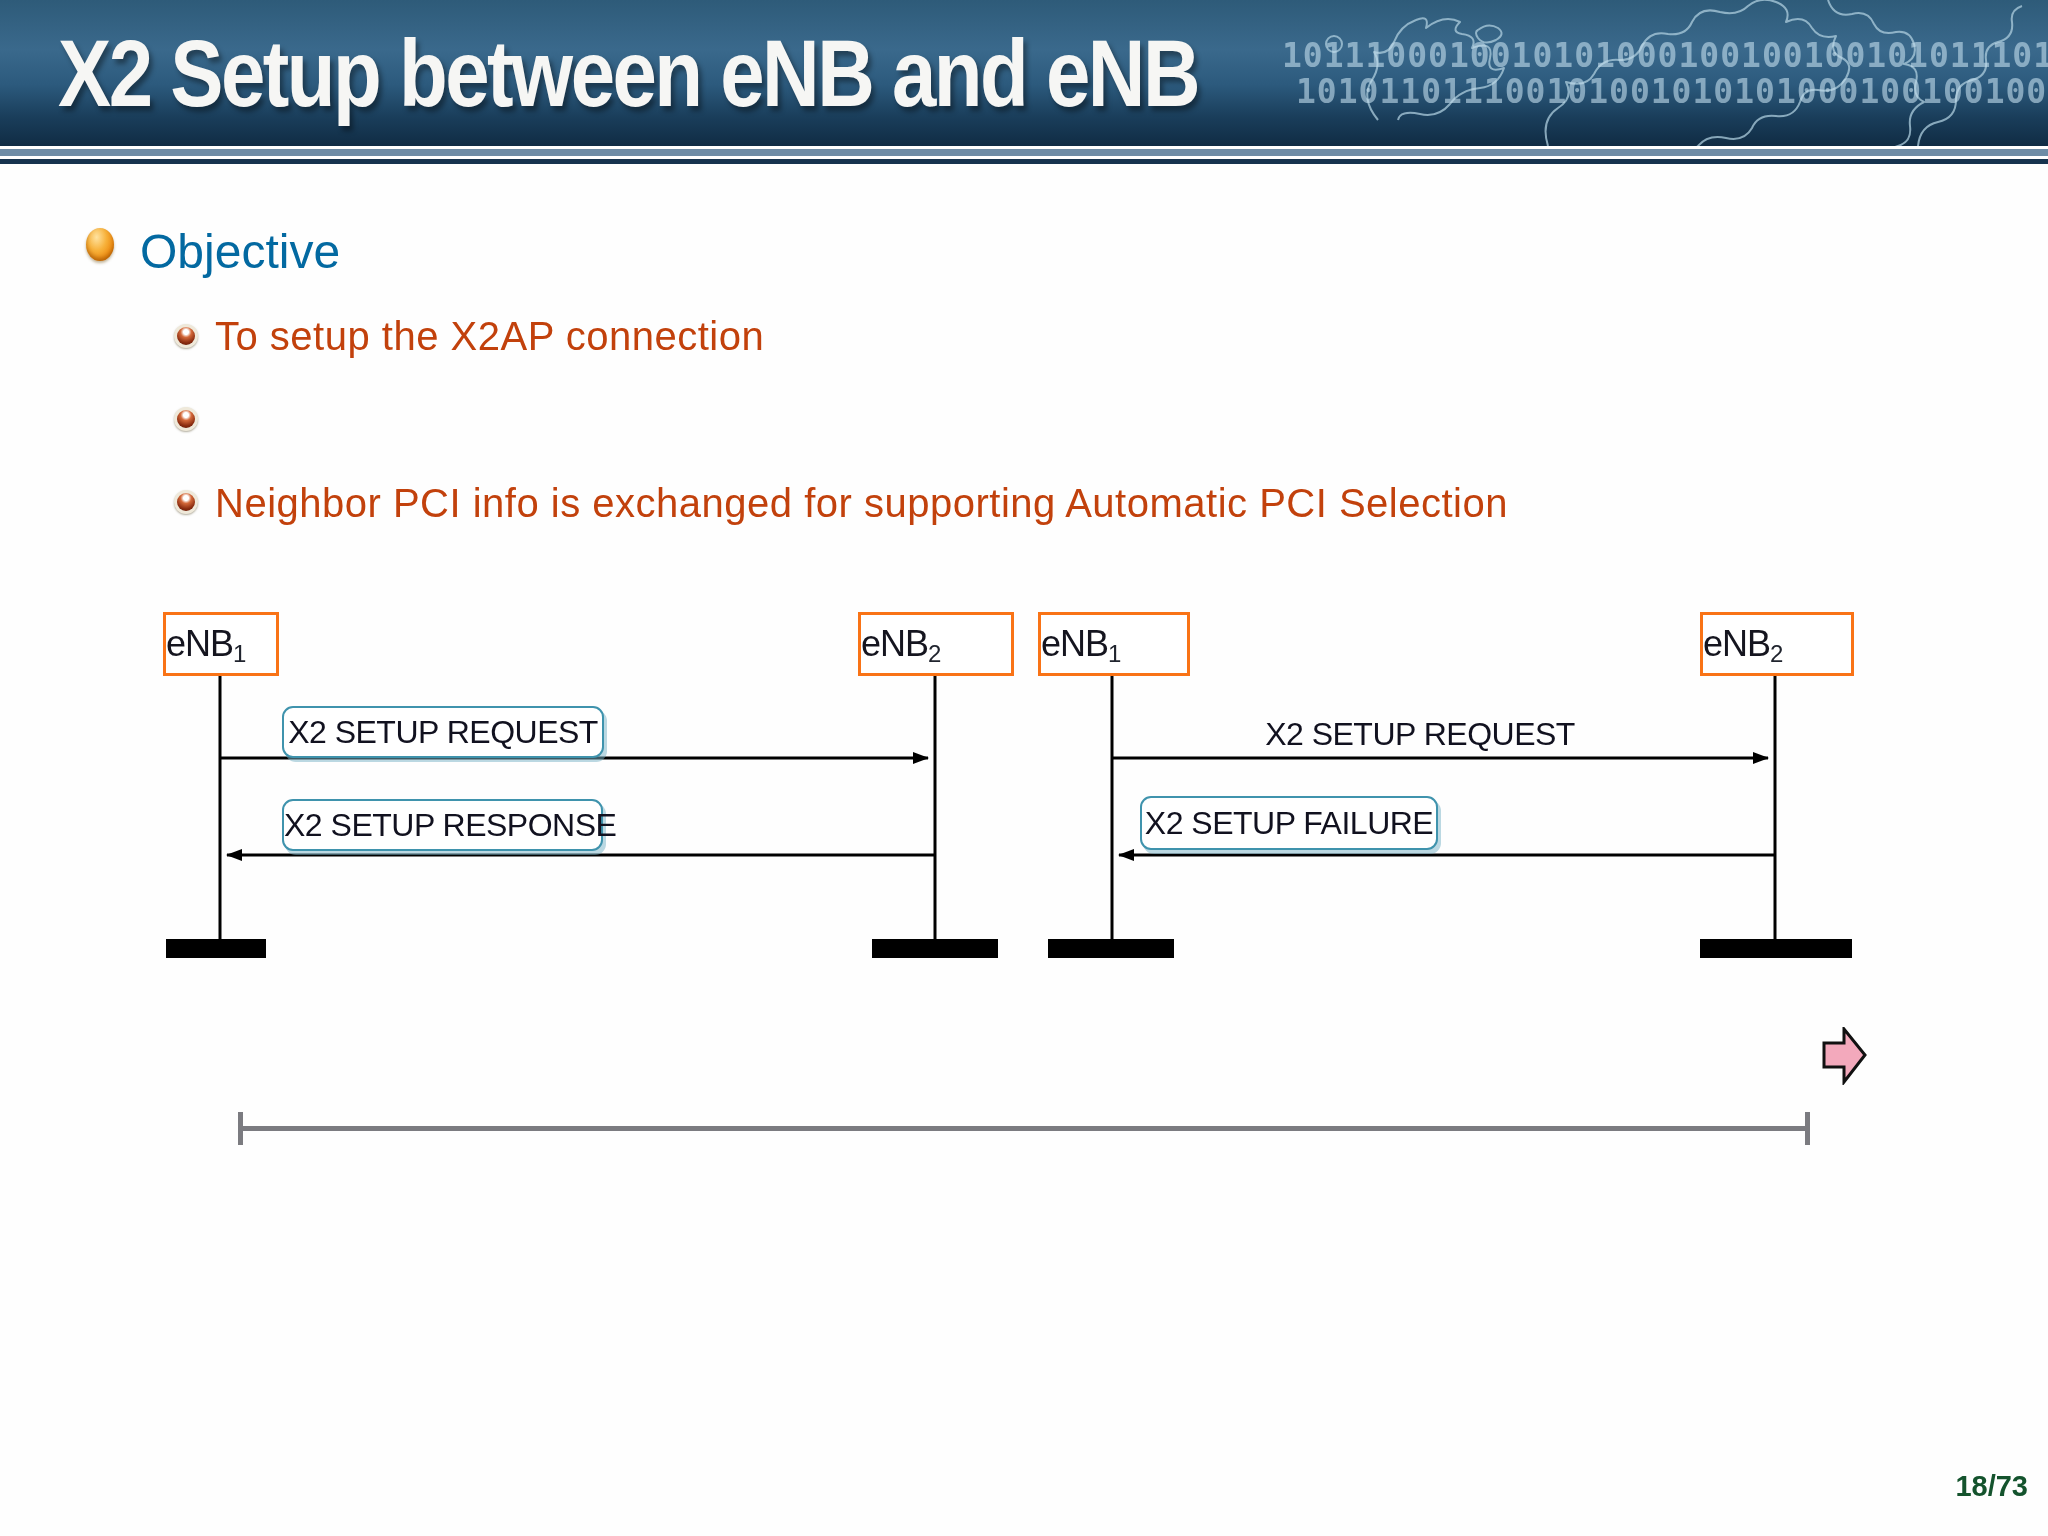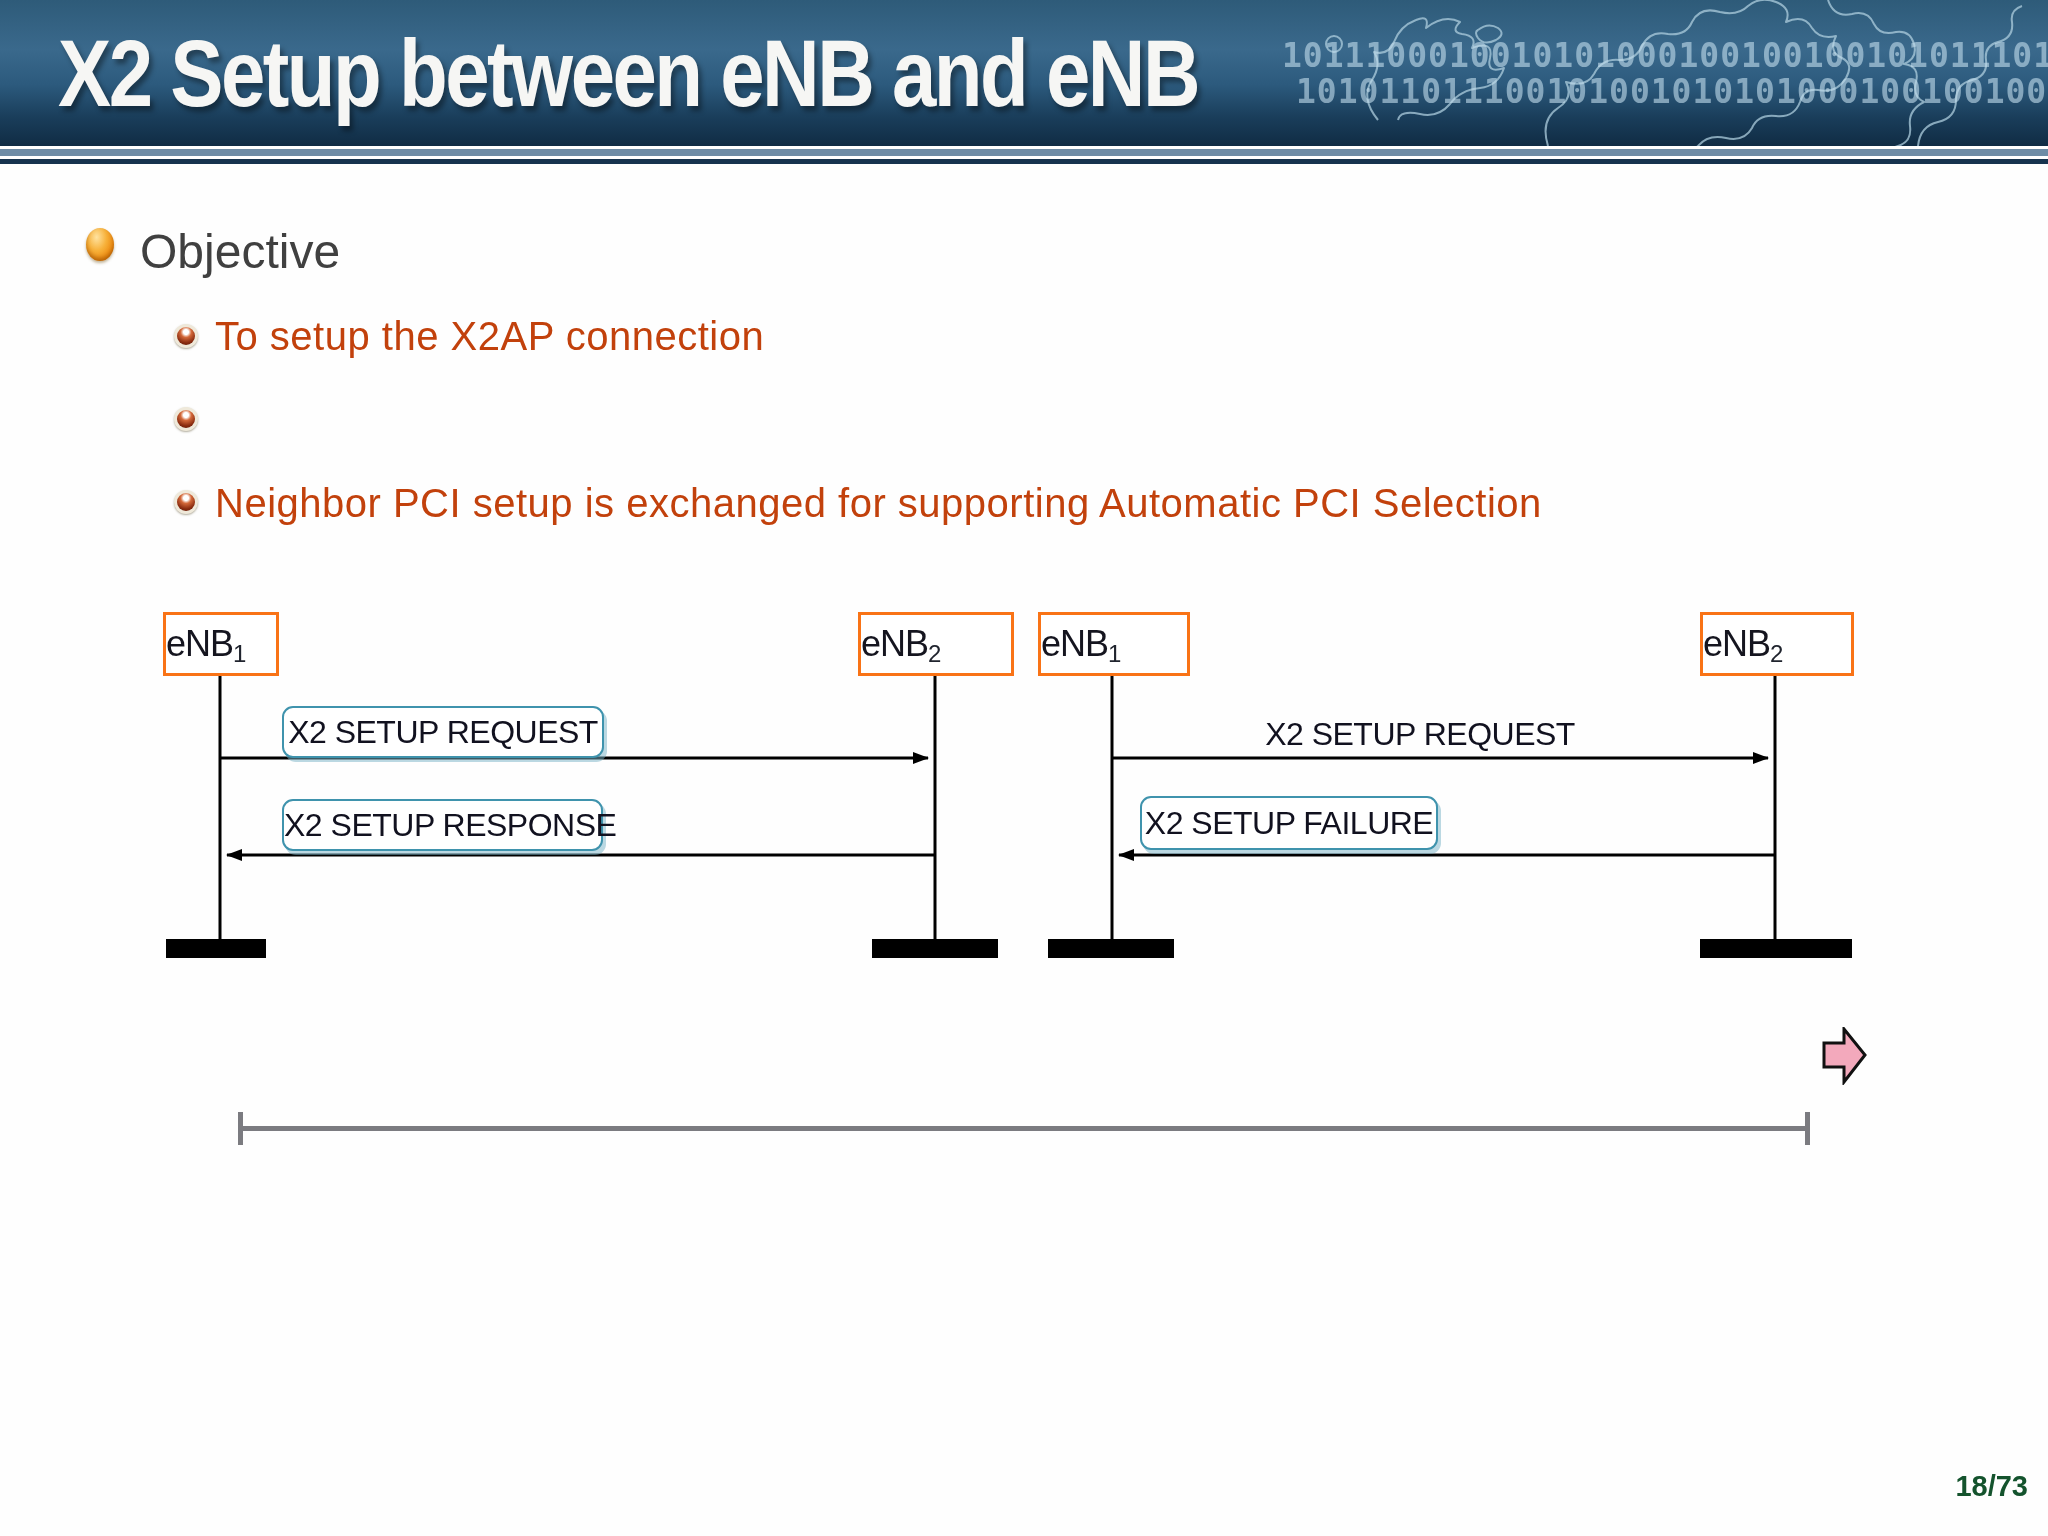--- a/index.html
+++ b/index.html
@@ -17,21 +17,21 @@
           font-family:"DejaVu Sans Mono",monospace;font-size:33px;font-weight:bold;
           color:rgba(195,222,236,0.60);letter-spacing:1px;}
   .map{position:absolute;left:1128px;top:0;}
   .sep-a{position:absolute;left:0;top:146px;width:2048px;height:3px;background:#ffffff;}
   .sep-b{position:absolute;left:0;top:149px;width:2048px;height:7px;background:#6e8ca6;}
   .sep-c{position:absolute;left:0;top:156px;width:2048px;height:3px;background:#ffffff;}
   .sep-d{position:absolute;left:0;top:159px;width:2048px;height:5px;background:#16334e;}
 
   
   .h1row{position:absolute;left:140px;top:220px;height:64px;line-height:64px;
-         font-size:48px;color:#404040;}
+         font-size:48px;color:#0369a1;}
   .orb-l1{position:absolute;left:86px;top:228px;width:28px;height:33px;border-radius:50%;
           background:radial-gradient(ellipse at 38% 28%,#ffe3a0 0%,#f7b13a 40%,#ef8d12 70%,#b35c05 100%);
           box-shadow:0 2px 3px rgba(120,90,30,0.45), inset 0 -3px 4px rgba(140,70,0,0.55);}
   .l2row{position:absolute;left:215px;height:56px;line-height:56px;font-size:40px;color:#c2410c;
          letter-spacing:0.5px;white-space:nowrap;}
   .orb-l2{position:absolute;left:174px;width:24px;height:24px;border-radius:50%;
           background:#efe9da;
           box-shadow:0 1px 2px rgba(100,90,60,0.5);}
   .orb-l2::after{content:"";position:absolute;left:3px;top:3px;width:18px;height:18px;border-radius:50%;
           background:radial-gradient(circle at 50% 28%,#ffffff 0%,#ffffff 16%,#d4693a 34%,#8a2c10 68%,#501407 100%);}
@@ -80,21 +80,21 @@
 
   <div class="orb-l1"></div>
   <div class="h1row">Objective</div>
 
   <div class="orb-l2" style="top:324px;"></div>
   <div class="l2row" style="top:308px;">To setup the X2AP connection</div>
 
   <div class="orb-l2" style="top:407px;"></div>
 
   <div class="orb-l2" style="top:490px;"></div>
-  <div class="l2row" style="top:475px;">Neighbor PCI setup is exchanged for supporting Automatic PCI Selection</div>
+  <div class="l2row" style="top:475px;">Neighbor PCI info is exchanged for supporting Automatic PCI Selection</div>
 
   <svg class="seq-svg" width="2048" height="1000" viewBox="0 0 2048 1000">
     <defs>
       <marker id="ah" markerUnits="userSpaceOnUse" markerWidth="18" markerHeight="14" refX="15" refY="6" orient="auto">
         <path d="M0,0 L16,6 L0,12 Z" fill="#000000"></path>
       </marker>
     </defs>
     <g stroke="#000000" stroke-width="3">
       <line x1="220" y1="670" x2="220" y2="948"></line>
       <line x1="935" y1="670" x2="935" y2="948"></line>

